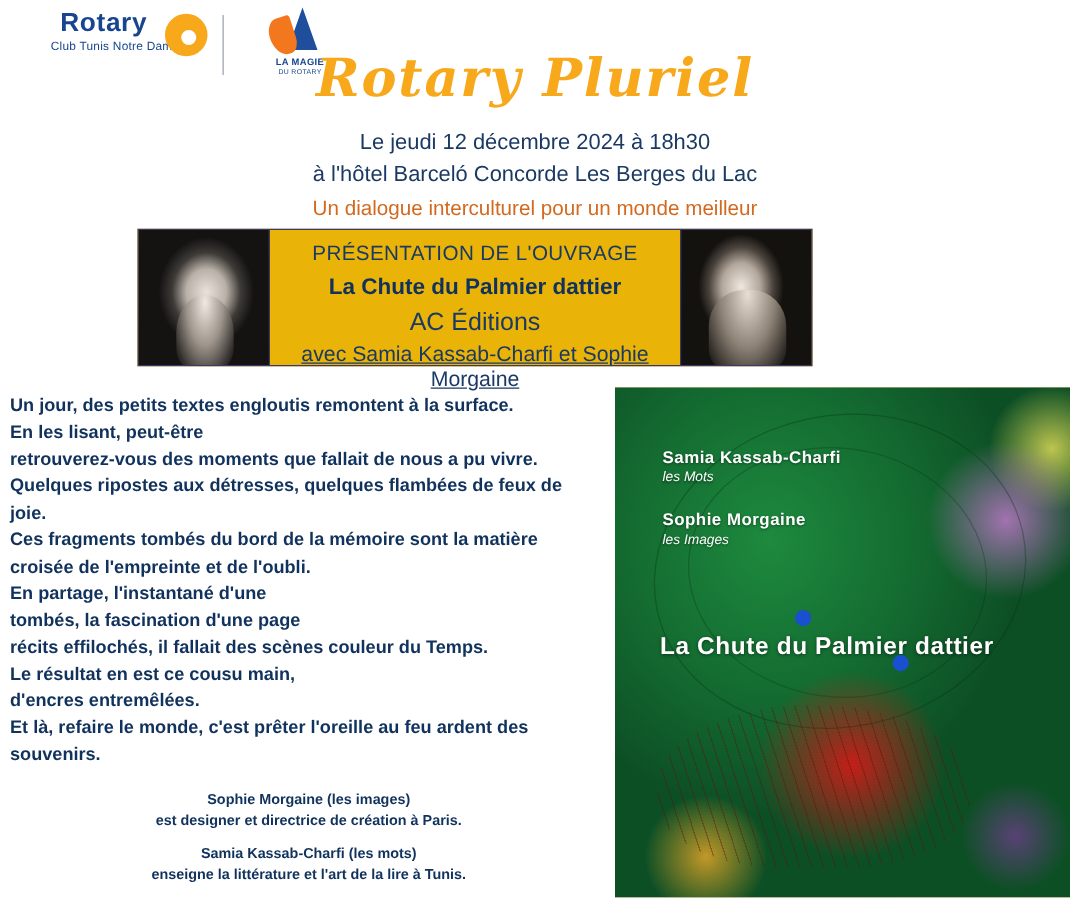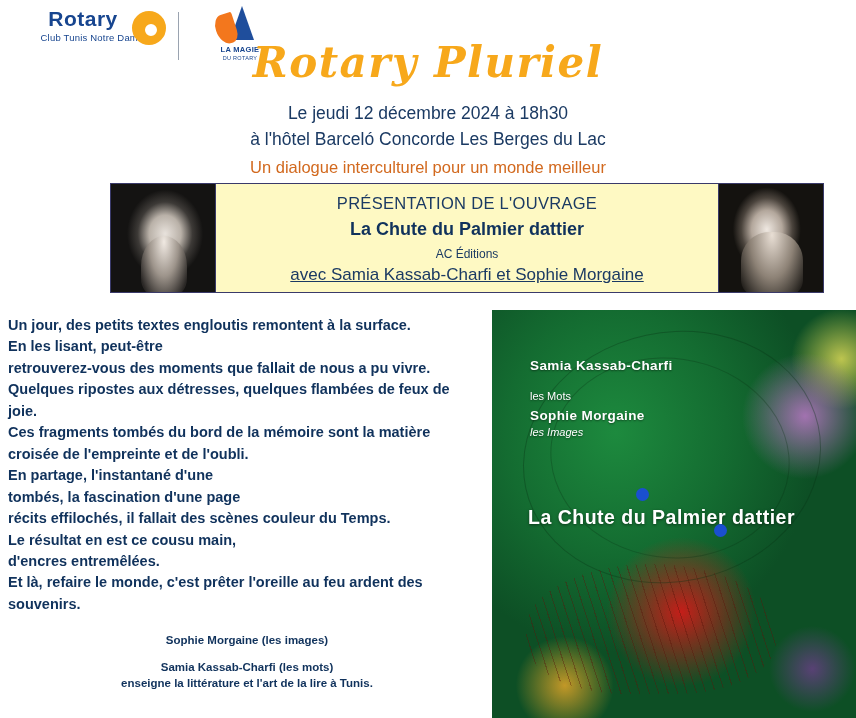--- a/index.html
+++ b/index.html
@@ -157,24 +157,24 @@
     font-size: 16.5px;
     color: #d2691e;
     line-height: 1.7;
   }
 
   
   .present-bar {
     position: absolute;
     top: 183px;
     left: 110px;
-    width: 714px;
+    width: 540px;
     height: 110px;
     border: 1px solid #3a3a6a;
-    background: #fef9c3;
+    background: #eab308;
     display: flex;
     align-items: stretch;
   }
   .portrait {
     width: 104px;
     flex: 0 0 104px;
     position: relative;
     overflow: hidden;
     background: #2a2a2a;
   }
@@ -221,21 +221,21 @@
     letter-spacing: 0.3px;
     color: #1b3a63;
   }
   .pc-line2 {
     font-size: 18px;
     font-weight: bold;
     color: #10325c;
     margin-top: 6px;
   }
   .pc-line3 {
-    font-size: 12px;
+    font-size: 20px;
     color: #1b3a63;
     margin-top: 7px;
   }
   .pc-line4 {
     font-size: 17px;
     color: #1b3a63;
     margin-top: 4px;
     text-decoration: underline;
   }
 
@@ -324,23 +324,24 @@
     top: 48px;
     color: #ffffff;
     font-size: 13.5px;
     font-weight: bold;
     letter-spacing: 0.4px;
     text-shadow: 0 1px 2px rgba(0,0,0,0.45);
   }
   .cover-author-sub {
     position: absolute;
     left: 38px;
-    top: 80px;
+    top: 66px;
     color: #ffffff;
     font-size: 11px;
+    font-style: italic;
     text-shadow: 0 1px 2px rgba(0,0,0,0.45);
   }
   .cover-author2 {
     position: absolute;
     left: 38px;
     top: 98px;
     color: #ffffff;
     font-size: 13.5px;
     font-weight: bold;
     letter-spacing: 0.4px;
@@ -432,20 +433,21 @@
     <p>récits effilochés, il fallait des scènes couleur du Temps.</p>
     <p>Le résultat en est ce cousu main,</p>
     <p>d'encres entremêlées.</p>
     <p>Et là, refaire le monde, c'est prêter l'oreille au feu ardent des</p>
     <p>souvenirs.</p>
   </div>
 
   <div class="bios">
     <div class="bio-block">
       <div>Sophie Morgaine (les images)</div>
+      <div>est designer et directrice de création à Paris.</div>
     </div>
     <div class="bio-block">
       <div>Samia Kassab-Charfi (les mots)</div>
       <div>enseigne la littérature et l'art de la lire à Tunis.</div>
     </div>
   </div>
 
   <div class="cover">
     <div class="cover-art"></div>
     <div class="cover-swirl"></div>

